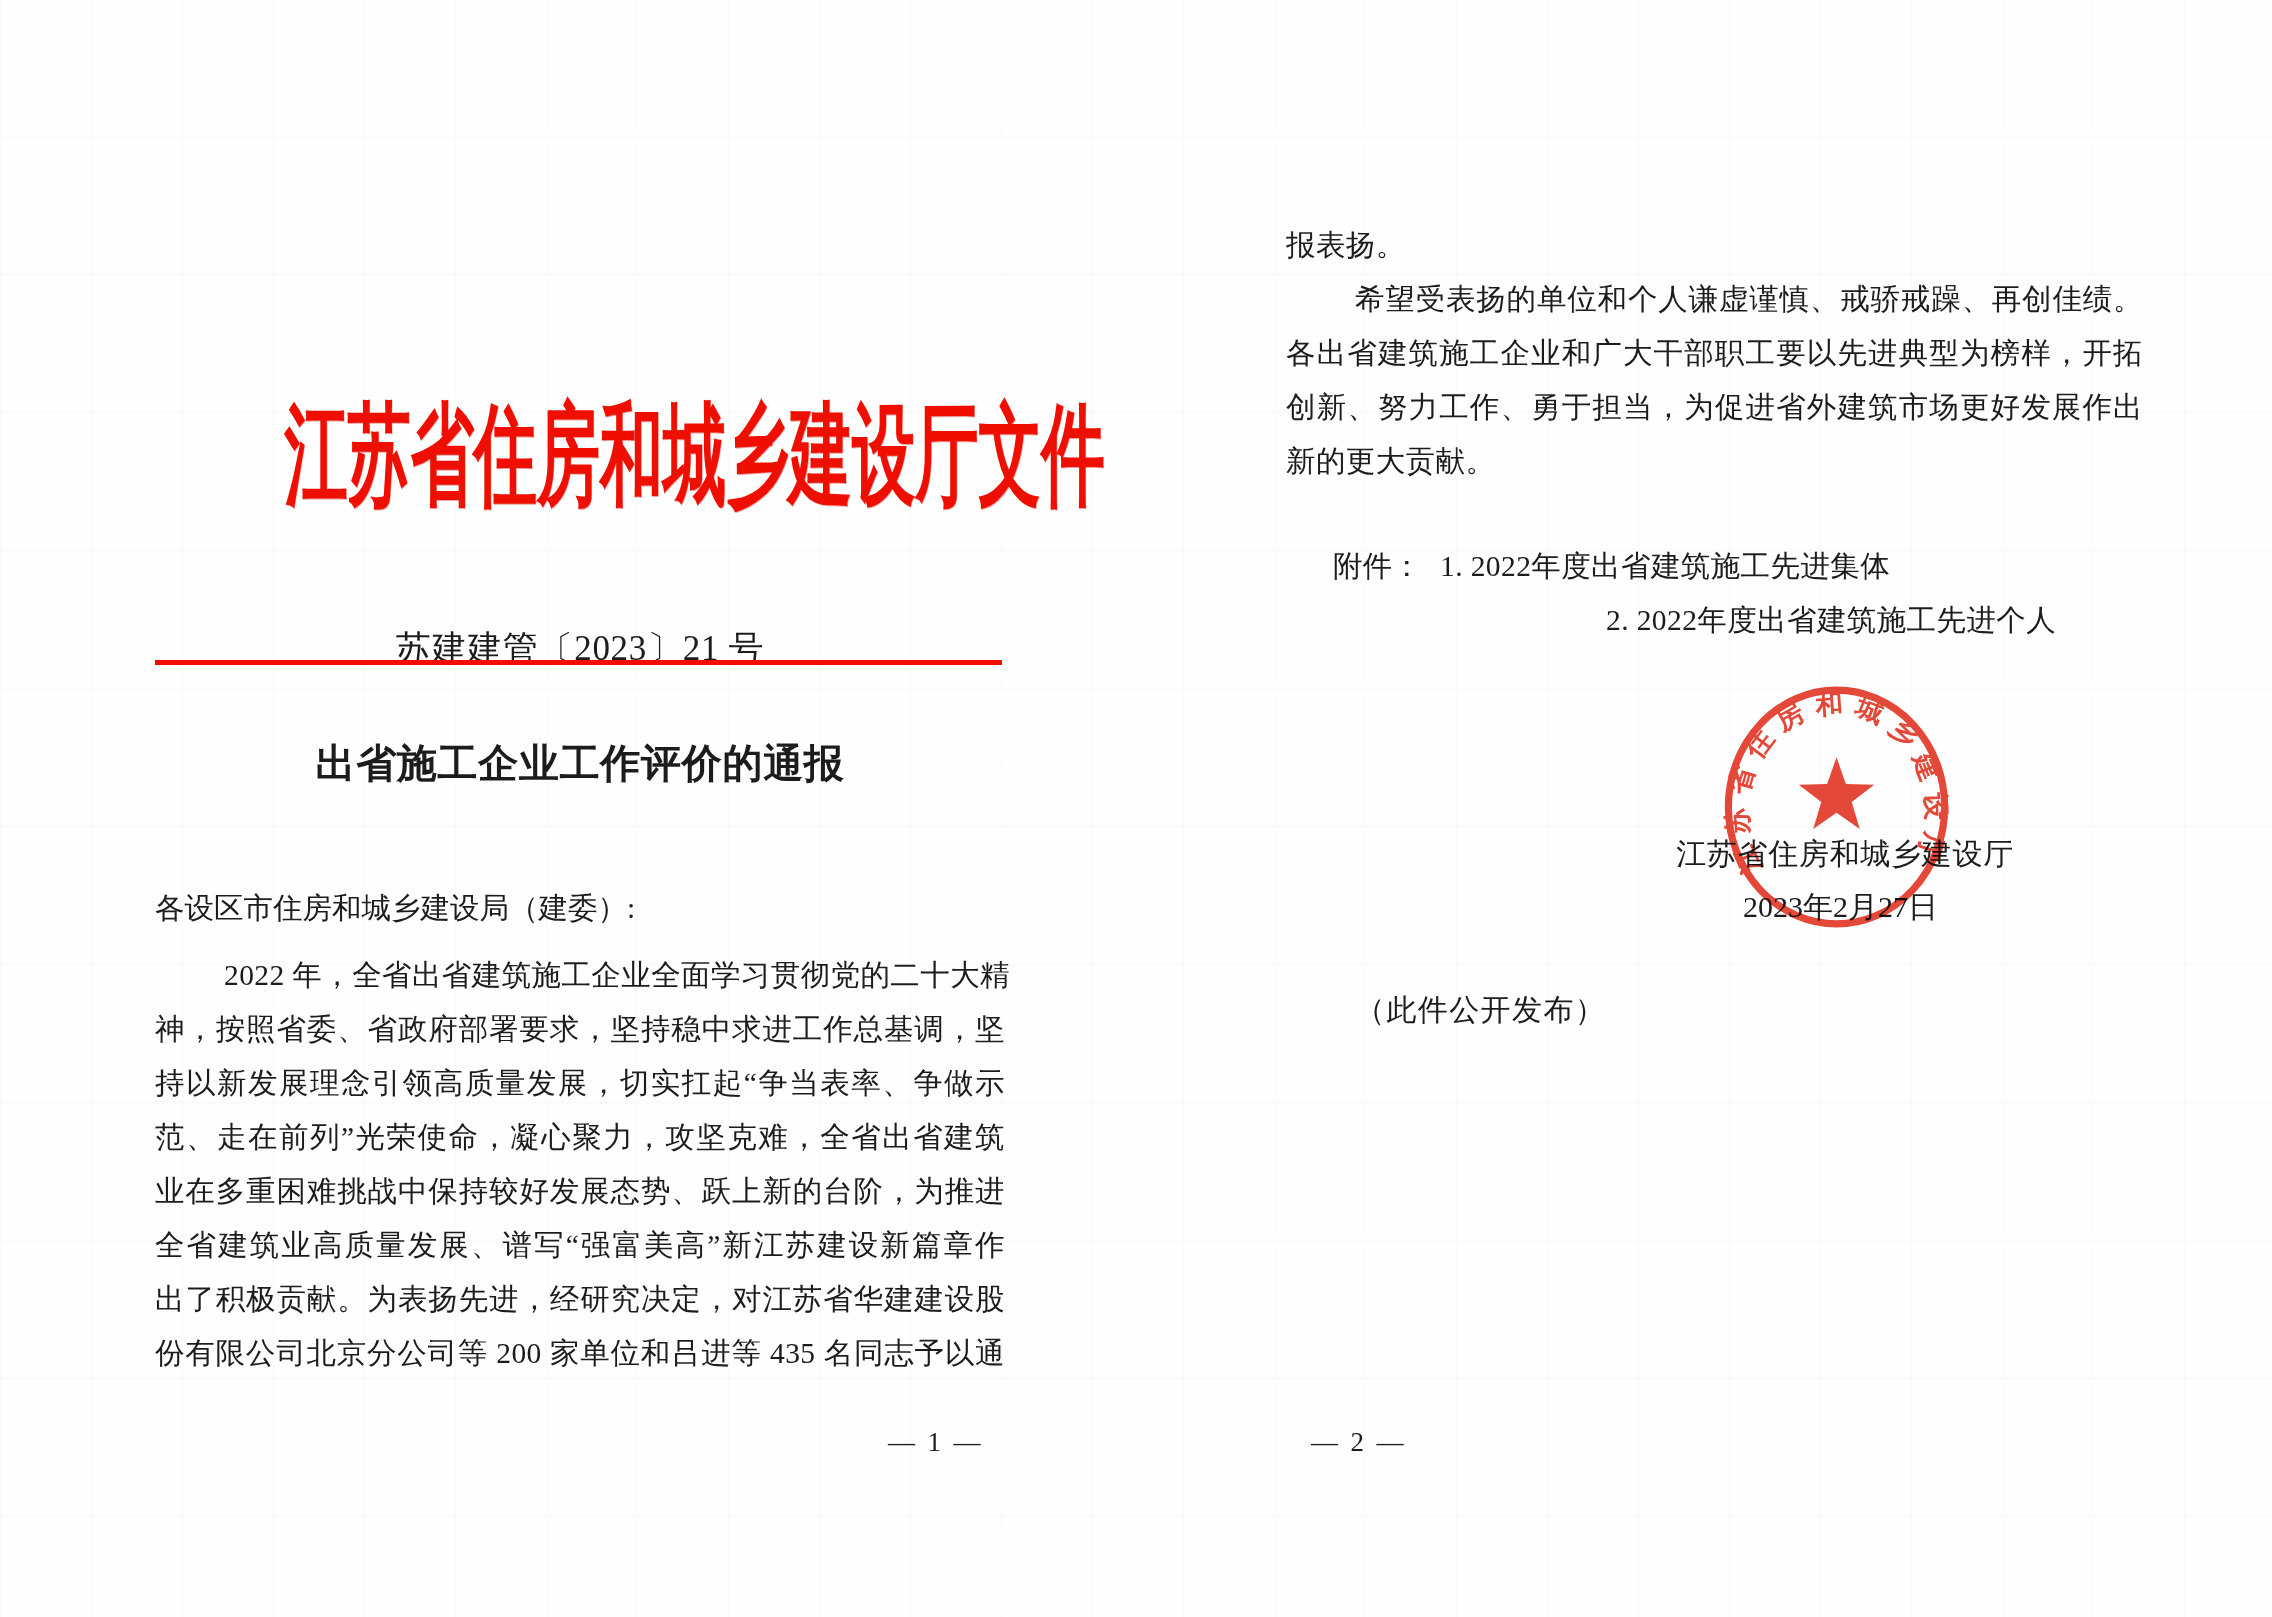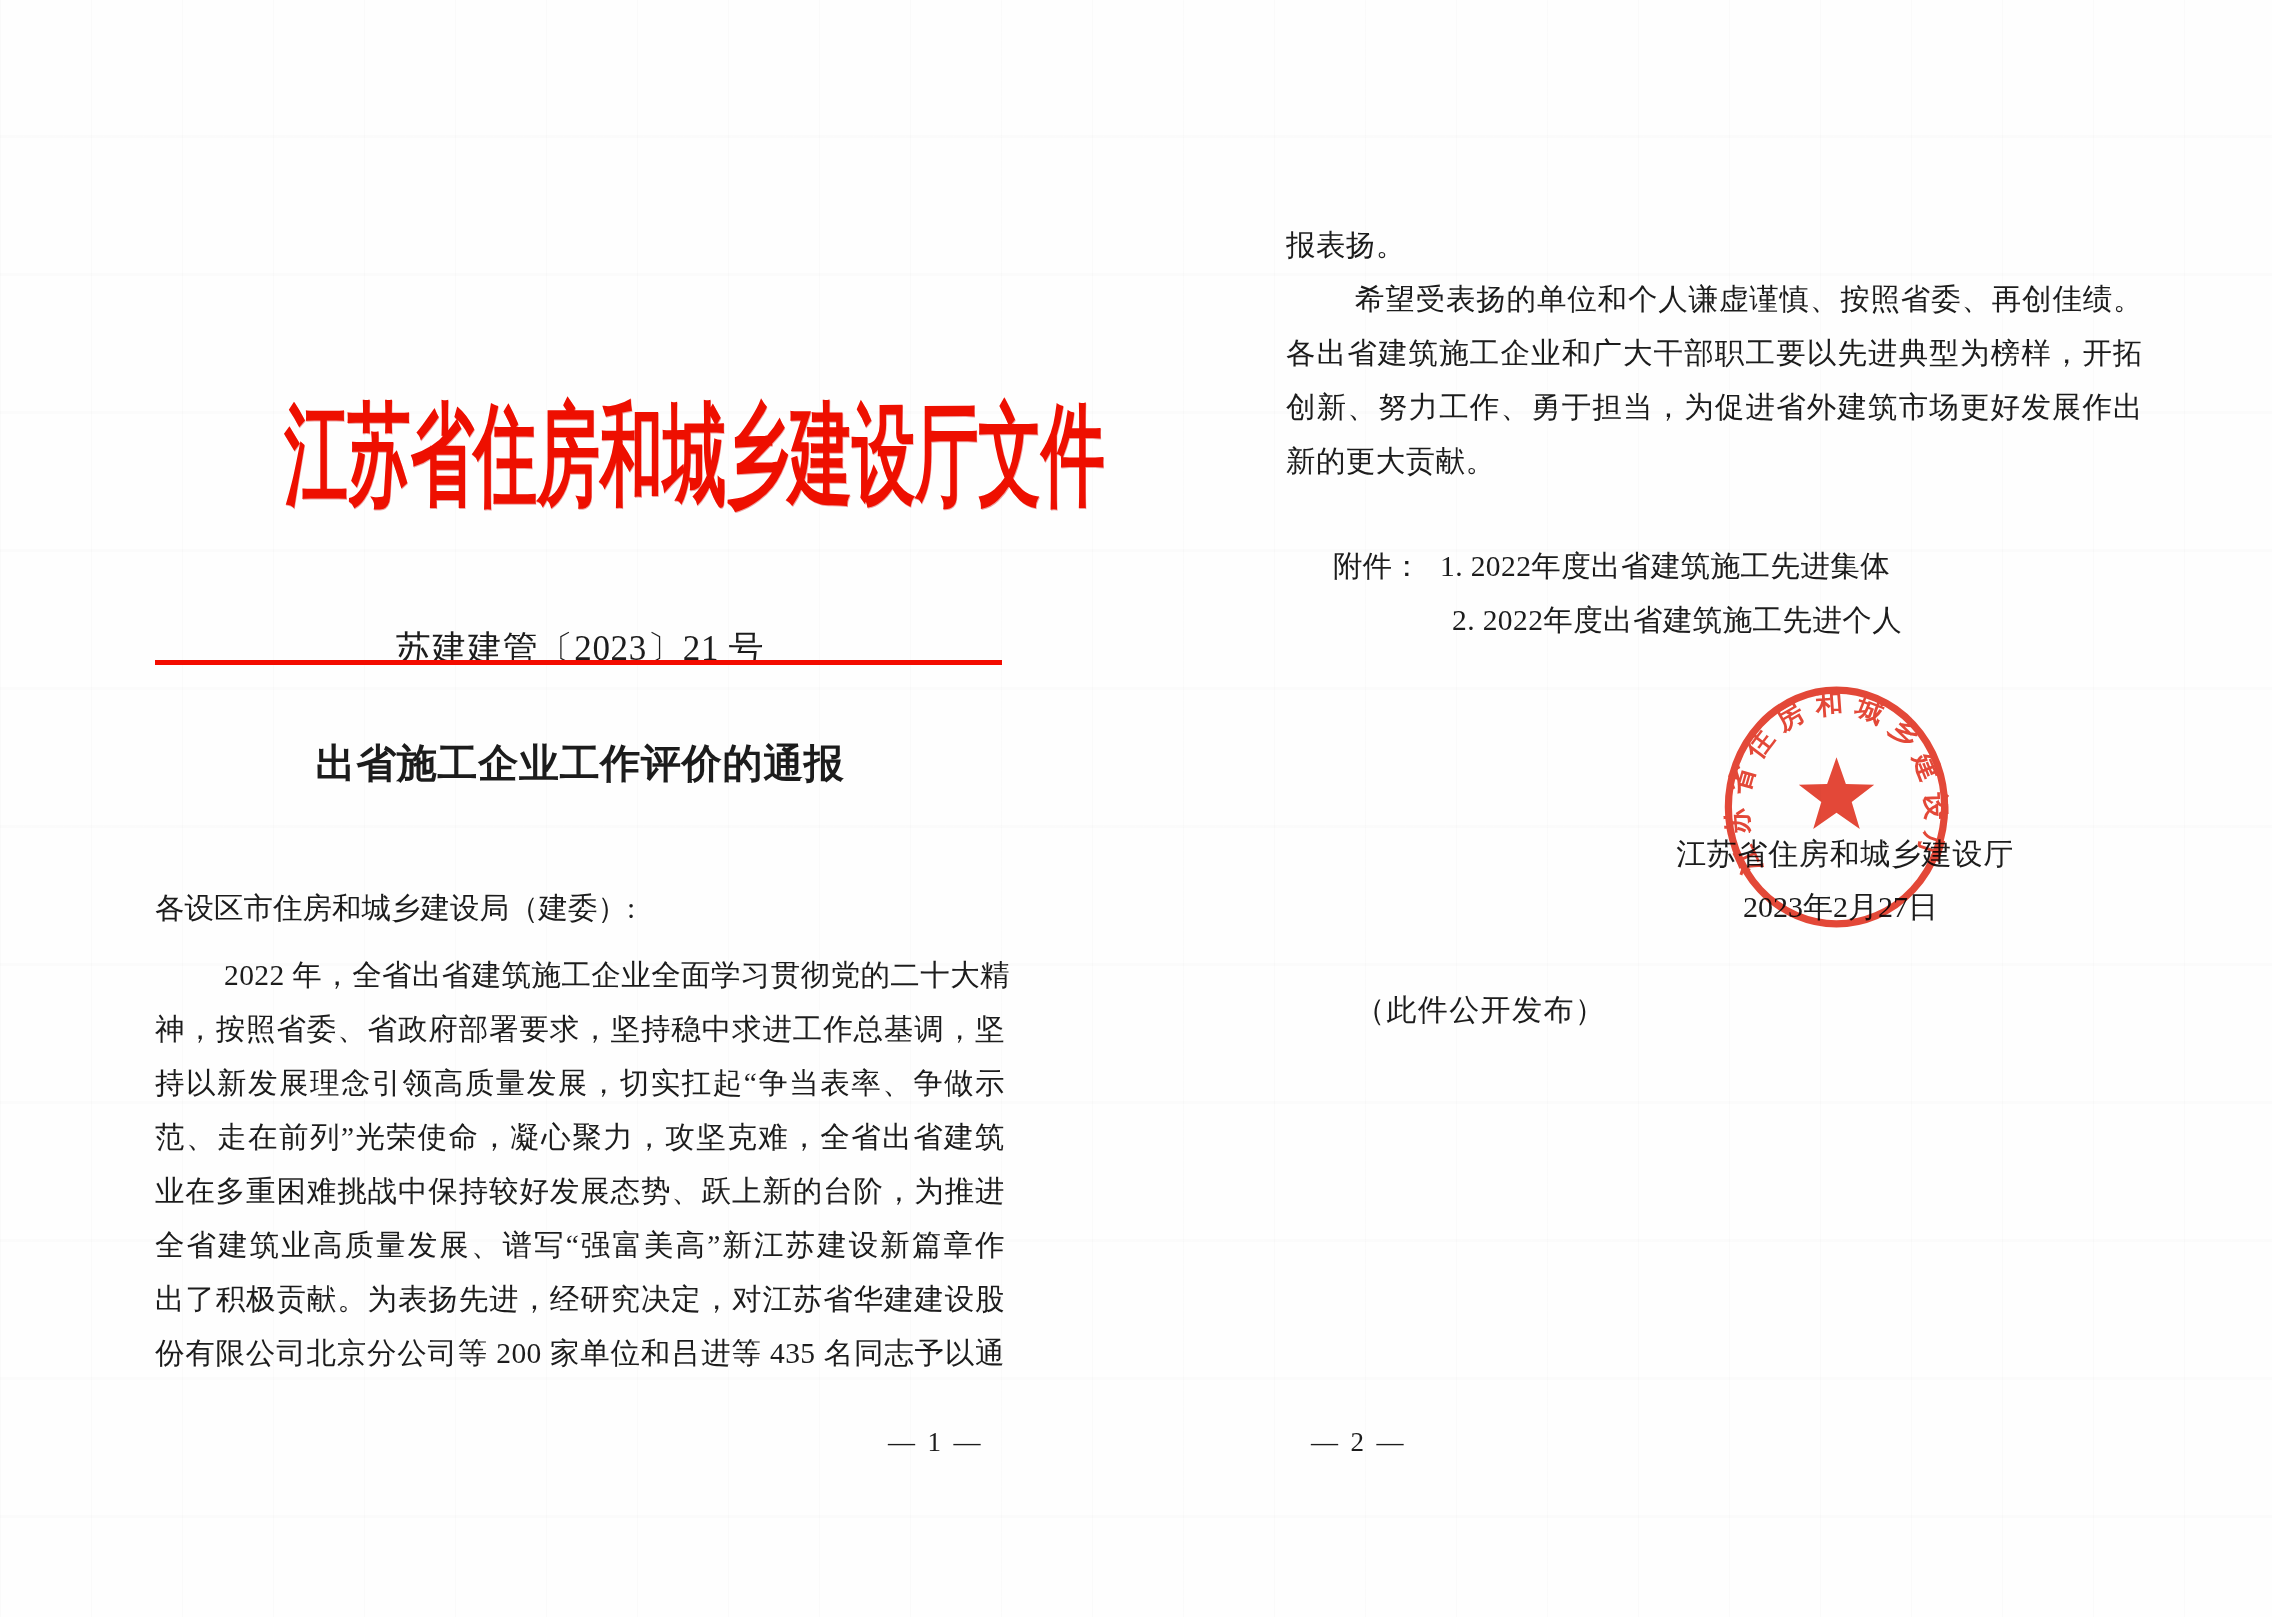--- a/index.html
+++ b/index.html
@@ -67,21 +67,21 @@
   .bodyline.indent{padding-left:69px;}
 
   .footer-num{font-size:27px;letter-spacing:2.9px;}
 
   
   .attachment-row{left:1286px;font-size:29.5px;line-height:33px;display:flex;}
   .att-label{width:107px;margin-left:47px;}
   .att-item{white-space:nowrap;letter-spacing:0.4px;}
   .attachment-row .att-item{flex:0 0 auto;}
   .row1{top:550px;}
-  .row2{top:604px;flex-direction:column;}
+  .row2{top:604px;}
   .row2 .att-item{margin-left:166px;}
   .issuer{
     left:1672px;top:834px;width:346px;
     font-size:30px;text-align:center;letter-spacing:0.7px;z-index:2;
   }
   .issue-date{
     left:1729px;top:887px;width:223px;
     font-size:30px;text-align:center;z-index:2;
   }
   .public-note{
@@ -120,21 +120,21 @@
   <div class="bodyline">业在多重困难挑战中保持较好发展态势、跃上新的台阶，为推进</div>
   <div class="bodyline">全省建筑业高质量发展、谱写“强富美高”新江苏建设新篇章作</div>
   <div class="bodyline">出了积极贡献。为表扬先进，经研究决定，对江苏省华建建设股</div>
   <div class="bodyline">份有限公司北京分公司等 200 家单位和吕进等 435 名同志予以通</div>
 </div>
 
 <div class="abs footer-num" style="left:888px;top:1427px;">— 1 —</div>
 
 <div class="abs p2-body">
   <div class="bodyline nojust">报表扬。</div>
-  <div class="bodyline indent">希望受表扬的单位和个人谦虚谨慎、按照省委、再创佳绩。</div>
+  <div class="bodyline indent">希望受表扬的单位和个人谦虚谨慎、戒骄戒躁、再创佳绩。</div>
   <div class="bodyline">各出省建筑施工企业和广大干部职工要以先进典型为榜样，开拓</div>
   <div class="bodyline">创新、努力工作、勇于担当，为促进省外建筑市场更好发展作出</div>
   <div class="bodyline nojust">新的更大贡献。</div>
 </div>
 
 <div class="abs attachment-row row1">
   <div class="att-label">附件：</div>
   <div class="att-item">1. 2022年度出省建筑施工先进集体</div>
 </div>
 <div class="abs attachment-row row2">

